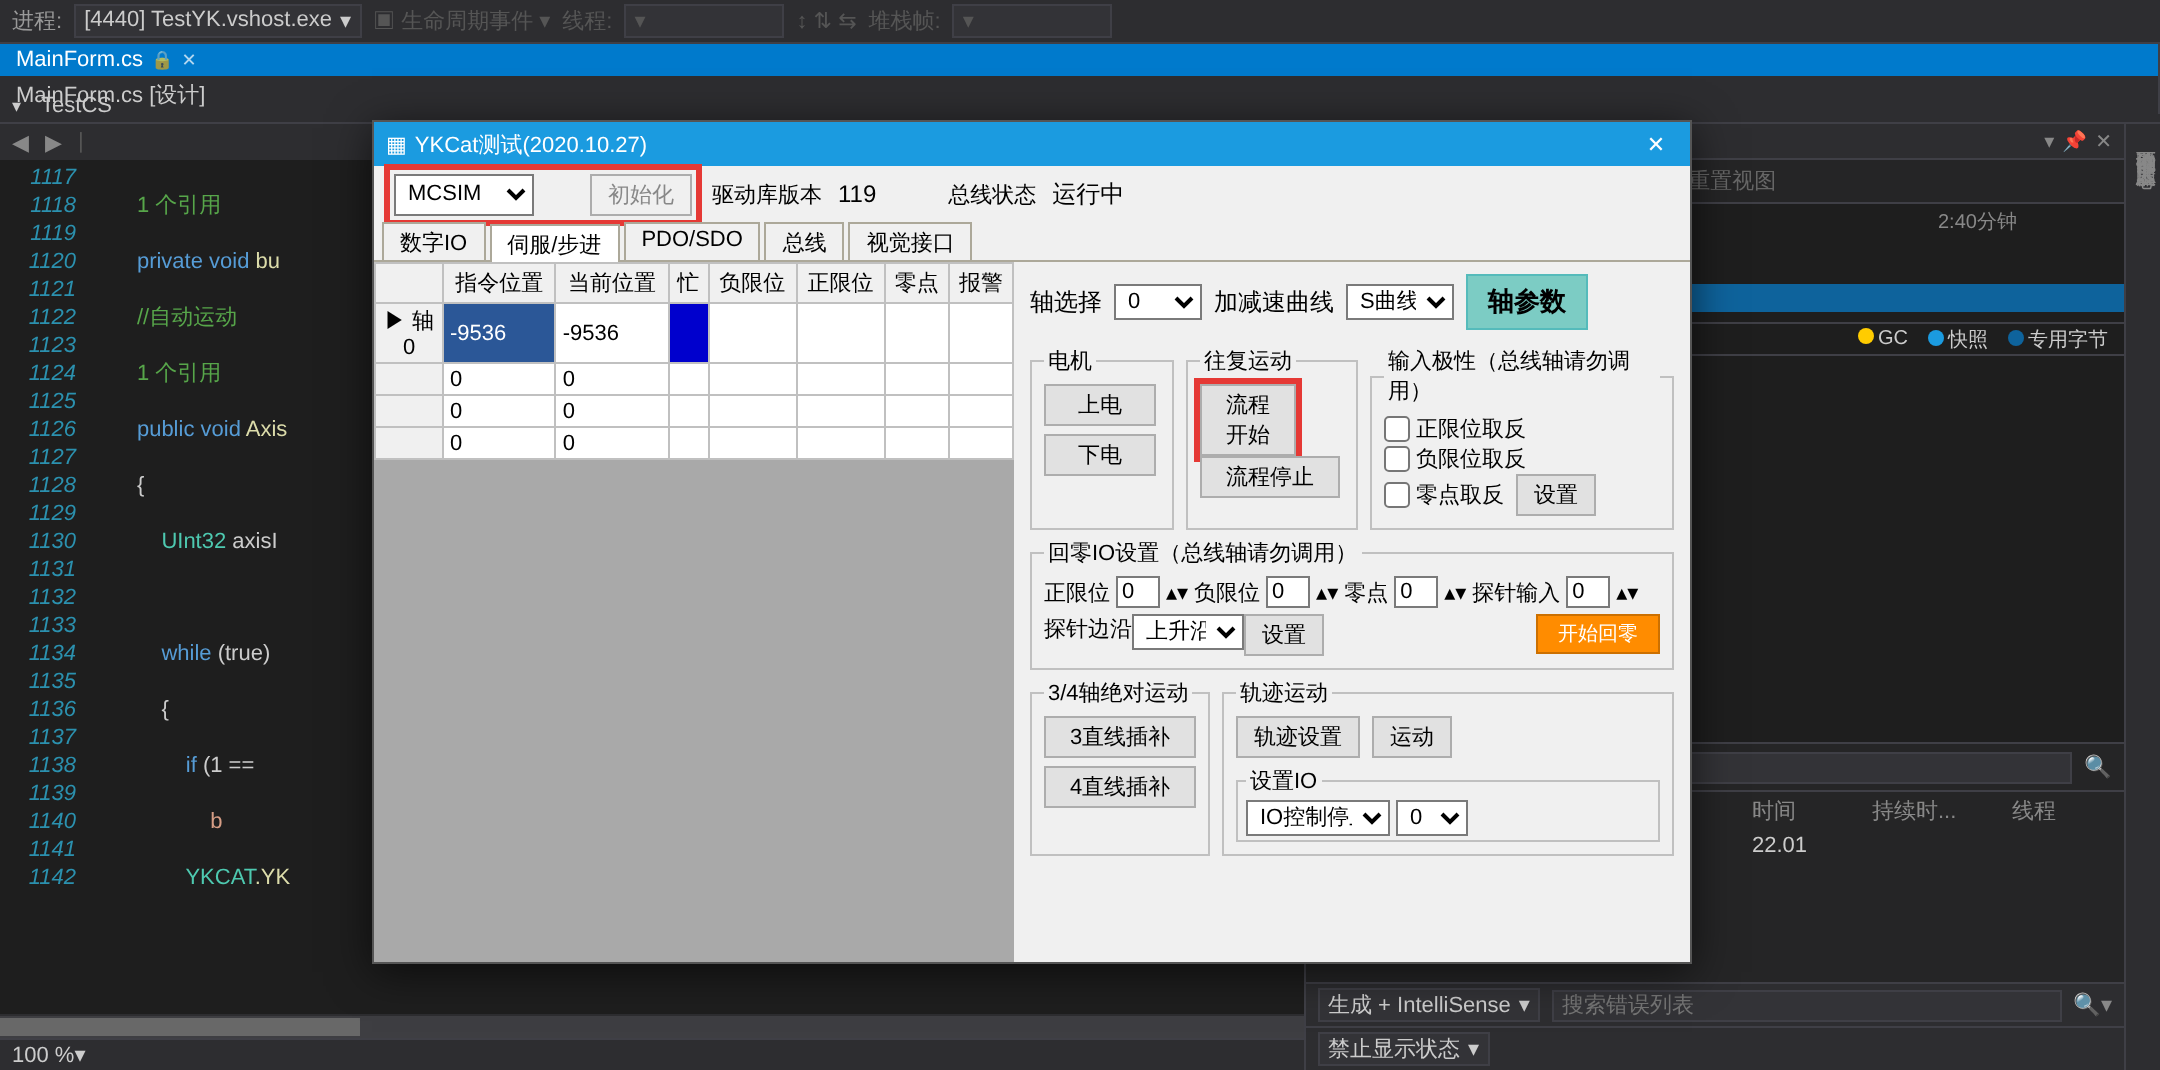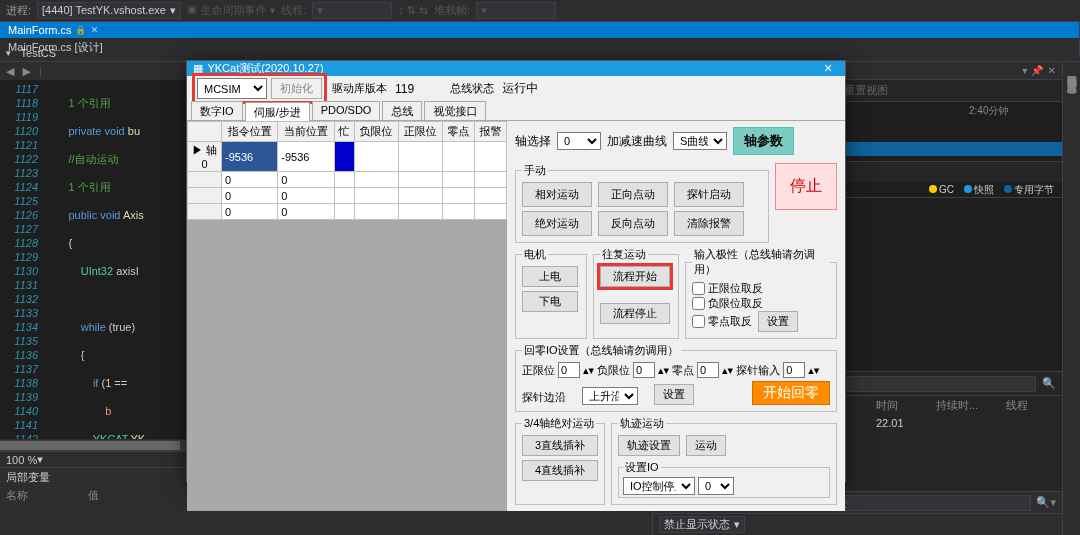--- a/index.html
+++ b/index.html
@@ -46,21 +46,21 @@
 .bottom-panel .cols { display: flex; font-size: 11px; color: #888; padding: 2px 6px; gap: 60px; }
 
 
 .diag-hdr { height: 18px; background: #2d2d30; border-bottom: 1px solid #3f3f46; display: flex; align-items: center; padding: 0 6px; font-size: 11px; gap: 8px; }
 .diag-hdr .sp { margin-left: auto; display: flex; gap: 4px; font-size: 10px; color: #888; }
 .diag-tools { height: 22px; display: flex; align-items: center; gap: 8px; padding: 0 6px; font-size: 11px; color: #ccc; border-bottom: 1px solid #3f3f46; }
 .diag-tools .ico { font-size: 12px; }
 .timeline { height: 60px; background: #1e1e1e; position: relative; border-bottom: 1px solid #3f3f46; }
 .timeline .tick { position: absolute; top: 2px; font-size: 10px; color: #888; }
 .timeline .bar { position: absolute; top: 40px; left: 0; right: 0; height: 14px; background: #0e639c; }
-.legend { height: 16px; display: flex; align-items: center; gap: 10px; padding: 0 8px; font-size: 10px; color: #ccc; border-bottom: 1px solid #3f3f46; background: #1e1e1e; justify-content: flex-end; margin-top: 20px; }
+.legend { height: 16px; display: flex; align-items: center; gap: 10px; padding: 0 8px; font-size: 10px; color: #ccc; border-bottom: 1px solid #3f3f46; background: #1e1e1e; justify-content: flex-end; }
 .legend .dot { width: 8px; height: 8px; border-radius: 50%; display: inline-block; margin-right: 2px; }
 .legend .y { background: #ffcc00; } .legend .b { background: #1b9be0; } .legend .g { background: #0e639c; }
 .diag-body { flex: 1; background: #1e1e1e; }
 .diag-table { height: 120px; background: #252526; border-top: 1px solid #3f3f46; display: flex; flex-direction: column; }
 .diag-table .filter-row { display: flex; align-items: center; gap: 6px; padding: 3px 6px; border-bottom: 1px solid #3f3f46; }
 .diag-table .filter-row .combo { background: #333337; border: 1px solid #3f3f46; padding: 0 4px; font-size: 11px; color: #ccc; display: flex; align-items: center; gap: 4px; }
 .diag-table .filter-row input { flex: 1; background: #333337; border: 1px solid #3f3f46; color: #888; font-size: 11px; padding: 1px 4px; }
 .diag-table .thead { display: flex; font-size: 11px; color: #888; padding: 2px 6px; gap: 10px; }
 .diag-table .thead span:nth-child(1){flex:1} .diag-table .thead span:nth-child(2){width:50px} .diag-table .thead span:nth-child(3){width:60px} .diag-table .thead span:nth-child(4){width:50px}
 .diag-table .trow { display: flex; font-size: 11px; color: #ccc; padding: 2px 6px; gap: 10px; }
@@ -72,21 +72,21 @@
 .diag-bottom input { flex:1; background:#333337; border:1px solid #3f3f46; color:#888; font-size:11px; padding:1px 4px; }
 
 
 .ykcat { position: absolute; top: 60px; left: 186px; width: 660px; height: 422px; background: #f0f0f0; border: 1px solid #555; box-shadow: 0 4px 20px rgba(0,0,0,.6); display: flex; flex-direction: column; font-size: 12px; color: #000; }
 .ykcat .titlebar { height: 22px; background: #1b9be0; color: #fff; display: flex; align-items: center; padding: 0 6px; font-size: 11px; }
 .ykcat .titlebar .ico { margin-right: 4px; }
 .ykcat .titlebar .close { margin-left: auto; width: 22px; text-align: center; cursor: pointer; }
 .ykcat .row1 { height: 28px; display: flex; align-items: center; gap: 8px; padding: 0 8px; }
 .ykcat select, .ykcat input[type=text], .ykcat input[type=number] { font-size: 11px; border: 1px solid #7a7a7a; background: #fff; padding: 1px 2px; }
 .ykcat .btn { background: #e1e1e1; border: 1px solid #adadad; padding: 2px 8px; font-size: 11px; cursor: pointer; }
-.ykcat .btn.disabled { color: #888; background: #f0f0f0; }
+.ykcat .btn.disabled { color: #888; background: #f0f0f0; margin-left: 24px; }
 .hl-red { outline: 3px solid #e53935; outline-offset: 0; }
 .ykcat .link { color: #000; font-size: 11px; }
 .ykcat .tabs { height: 20px; display: flex; padding: 0 4px; border-bottom: 1px solid #aca899; }
 .ykcat .tab { padding: 2px 8px; border: 1px solid #aca899; border-bottom: none; background: #f0f0f0; margin-right: 2px; font-size: 11px; cursor: pointer; }
 .ykcat .tab.active { background: #fff; position: relative; top: 1px; }
 .ykcat .content { flex: 1; display: flex; background: #f0f0f0; }
 .ykcat .left { width: 320px; background: #a9a9a9; display: flex; flex-direction: column; }
 .ykcat .grid { background: #fff; font-size: 11px; }
 .ykcat .grid table { border-collapse: collapse; width: 100%; }
 .ykcat .grid th { background: #f0f0f0; border: 1px solid #c0c0c0; padding: 2px 3px; font-weight: normal; font-size: 11px; }
@@ -94,21 +94,21 @@
 .ykcat .grid .rowhdr { background: #f0f0f0; width: 34px; text-align: center; }
 .ykcat .grid .sel { background: #2b5797; color: #fff; }
 .ykcat .grid .blue { background: #0000cd; }
 .ykcat .right { flex: 1; padding: 6px 8px; background: #f0f0f0; display: flex; flex-direction: column; gap: 4px; overflow: hidden; }
 .ykcat fieldset { border: 1px solid #c0c0c0; padding: 4px 6px 6px; font-size: 11px; }
 .ykcat fieldset legend { font-size: 11px; padding: 0 2px; }
 .ykcat .btn-row { display: flex; gap: 6px; }
 .ykcat .wide { padding: 4px 12px; }
 .ykcat .param-btn { background: #7cccc4; border: 1px solid #5bb; padding: 4px 10px; font-size: 13px; font-weight: bold; color: #000; }
 .ykcat .stop-btn { background: #ffdfe0; border: 1px solid #e88; padding: 12px 14px; font-size: 16px; color: #c00; }
-.ykcat .orange-btn { background: #ff8c00; border: 1px solid #cc7000; color: #fff; padding: 2px 10px; font-size: 14px; }
+.ykcat .orange-btn { background: #ff8c00; border: 1px solid #cc7000; color: #fff; padding: 2px 10px; font-size: 10px; }
 .ykcat .chk { display: flex; align-items: center; gap: 3px; font-size: 11px; }
 .ykcat .top-controls { display: flex; align-items: center; gap: 6px; margin-bottom: 4px; }
 
 
 .code-header { height: 18px; background: #2d2d30; display: flex; align-items: center; padding: 0 6px; font-size: 11px; color: #888; gap: 8px; }
 .code-header .sep { color: #555; }
 .code-header .go { margin-left: auto; background: #333337; border: 1px solid #3f3f46; padding: 0 4px; color: #4ec9b0; }
 
 .scrollbar-h { height: 12px; background: #3e3e42; border-top: 1px solid #2d2d30; position: relative; }
 .scrollbar-h .thumb { position: absolute; left: 0; width: 180px; top: 1px; bottom: 1px; background: #686868; }
@@ -216,34 +216,20 @@
 
 
 
 
       </div>
     </div>
     <div class="scrollbar-h">
         <div class="thumb"></div>
       </div>
     <div class="status-bar"><span>100 %</span> ▾</div>
-    <div class="bottom-panel">
-      <div class="hdr">
-          <span>局部变量</span>
-          <span class="sp">
-            <span>▾</span>
-            <span>✕</span>
-          </span>
-        </div>
-      <div class="cols">
-          <span>名称</span>
-          <span>值</span>
-        </div>
-      <div style="height:30px"></div>
-    </div>
   </div>
 
   <div class="diag-col">
     <div class="diag-hdr">
       <span>诊断工具</span>
       <span class="sp">
           <span>▾</span>
           <span>📌</span>
           <span>✕</span>
         </span>
@@ -385,45 +371,29 @@
       </div>
     </div>
     <div class="right">
       <div class="top-controls">
         <span>轴选择</span>
         <select style="width:44px"><option>0</option></select>
         <span>加减速曲线</span>
         <select style="width:54px"><option>S曲线</option></select>
         <button class="param-btn">轴参数</button>
       </div>
-      <div style="display:flex;gap:6px;align-items:flex-start">
-        <fieldset style="flex:1">
-          <legend>手动</legend>
-          <div class="btn-row" style="margin-bottom:4px">
-            <button class="btn wide">相对运动</button>
-            <button class="btn wide">正向点动</button>
-            <button class="btn wide">探针启动</button>
-          </div>
-          <div class="btn-row">
-            <button class="btn wide">绝对运动</button>
-            <button class="btn wide">反向点动</button>
-            <button class="btn wide">清除报警</button>
-          </div>
-        </fieldset>
-        <button class="stop-btn">停止</button>
-      </div>
       <div style="display:flex;gap:6px">
         <fieldset style="width:72px">
           <legend>电机</legend>
           <button class="btn" style="width:56px;margin-bottom:4px">上电</button>
           <button class="btn" style="width:56px">下电</button>
         </fieldset>
         <fieldset style="width:86px">
           <legend>往复运动</legend>
-          <button class="btn hl-red" style="width:70px;margin-bottom:16px">流程开始</button>
+          <button class="btn hl-red" style="width:48px;margin-bottom:0">流程开始</button>
           <button class="btn" style="width:70px">流程停止</button>
         </fieldset>
         <fieldset style="flex:1">
           <legend>输入极性（总线轴请勿调用）</legend>
           <label class="chk">
               <input type="checkbox" style="">
               <span>正限位取反</span>
             </label>
           <label class="chk">
               <input type="checkbox" style="">
@@ -447,21 +417,21 @@
           <span>负限位</span>
             <input type="text" style="width: 22px;" value="0">
             <span>▴▾</span>
           <span>零点</span>
             <input type="text" style="width: 22px;" value="0">
             <span>▴▾</span>
           <span>探针输入</span>
             <input type="text" style="width: 22px;" value="0">
             <span>▴▾</span>
         </div>
-        <div style="display:flex;align-items:flex-end;gap:16px">
+        <div style="display:flex;align-items:flex-start;gap:0">
           <span>探针边沿</span>
           <select style="width:56px"><option>上升沿</option></select>
           <button class="btn">设置</button>
           <span style="flex:1"></span>
           <button class="orange-btn">开始回零</button>
         </div>
       </fieldset>
       <div style="display:flex;gap:6px">
         <fieldset style="width:90px">
           <legend>3/4轴绝对运动</legend>

